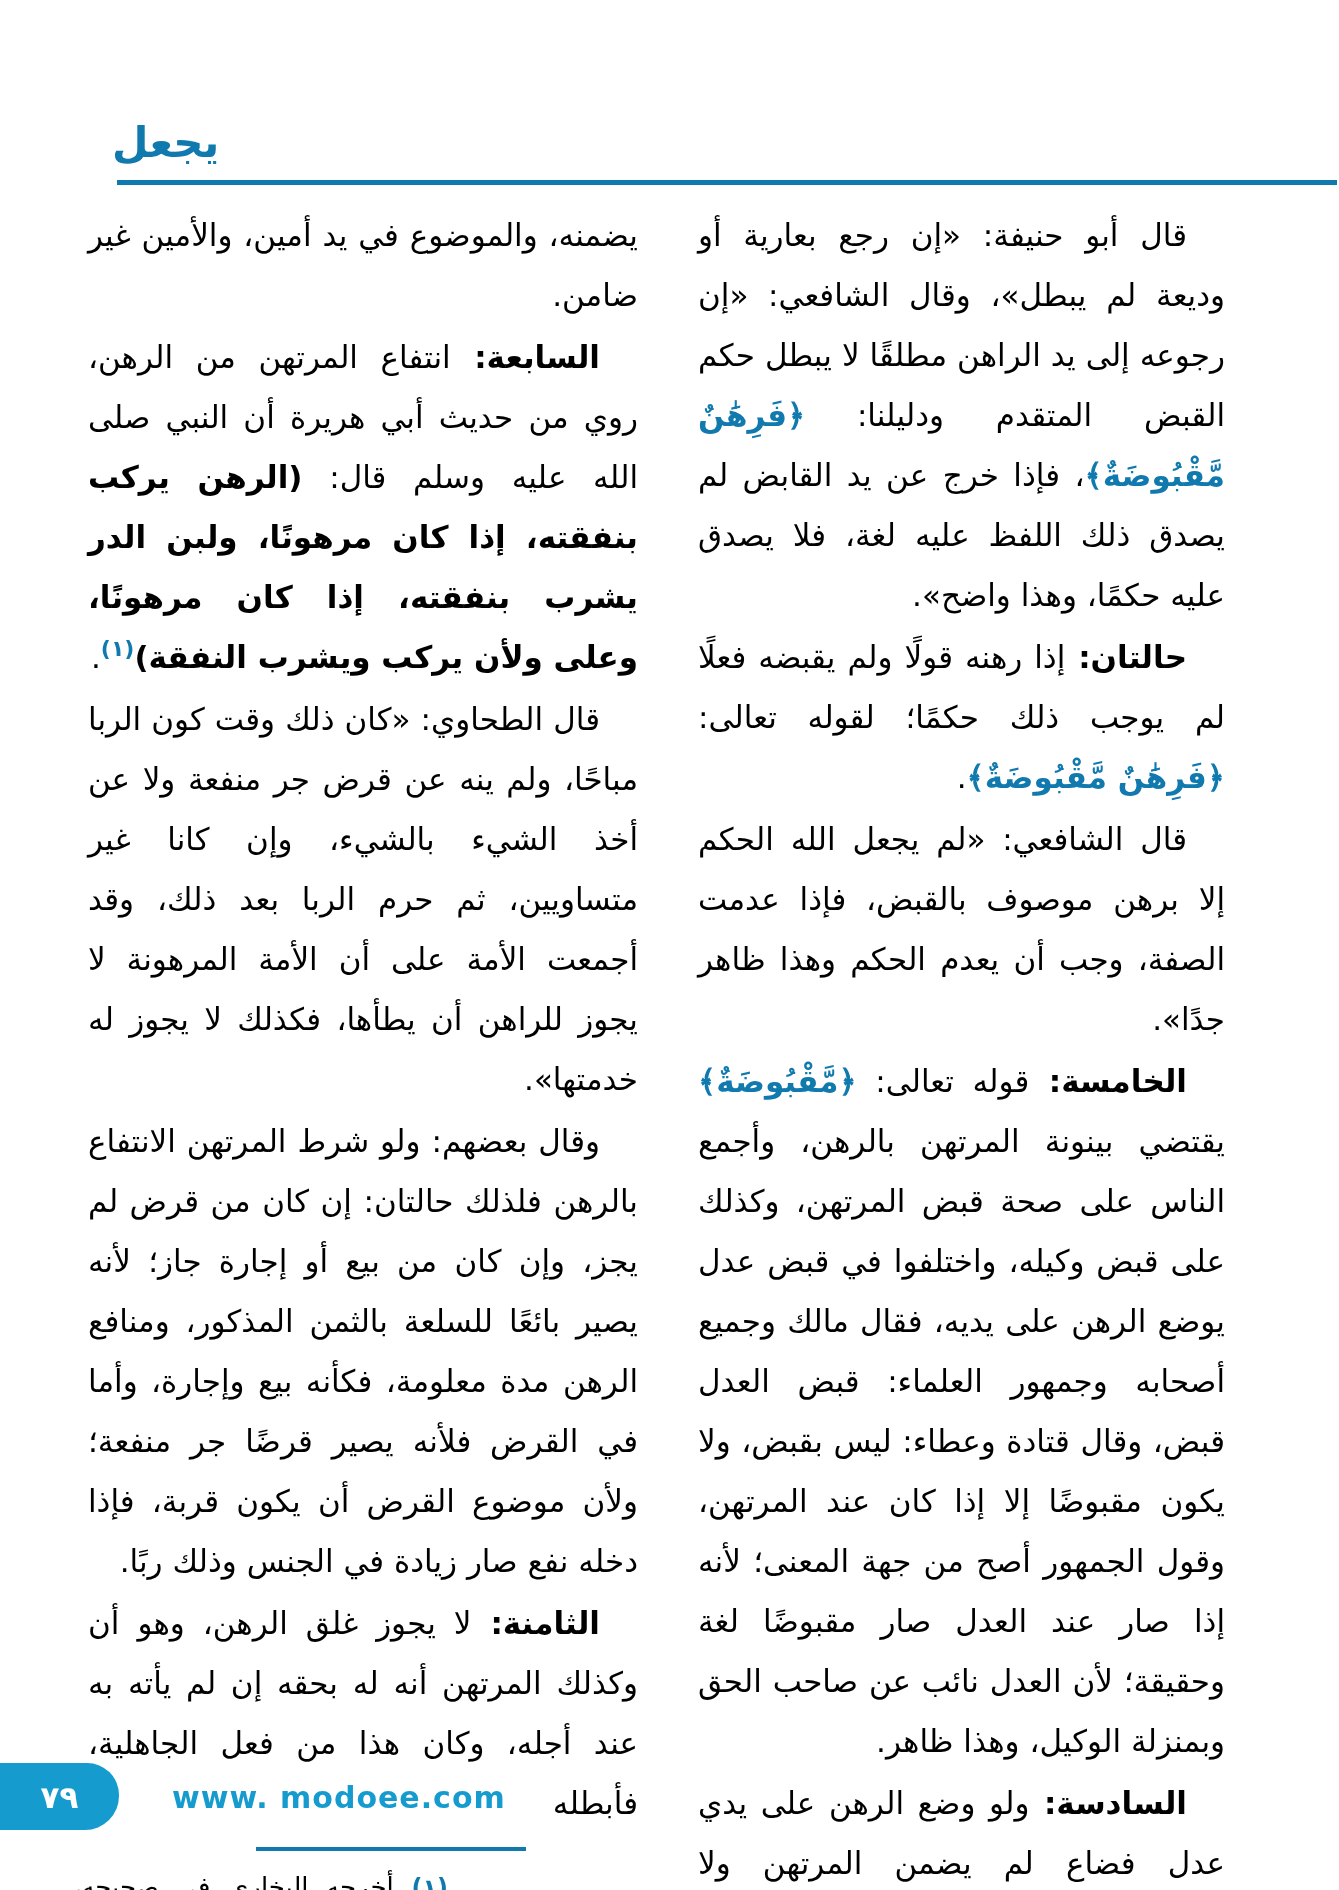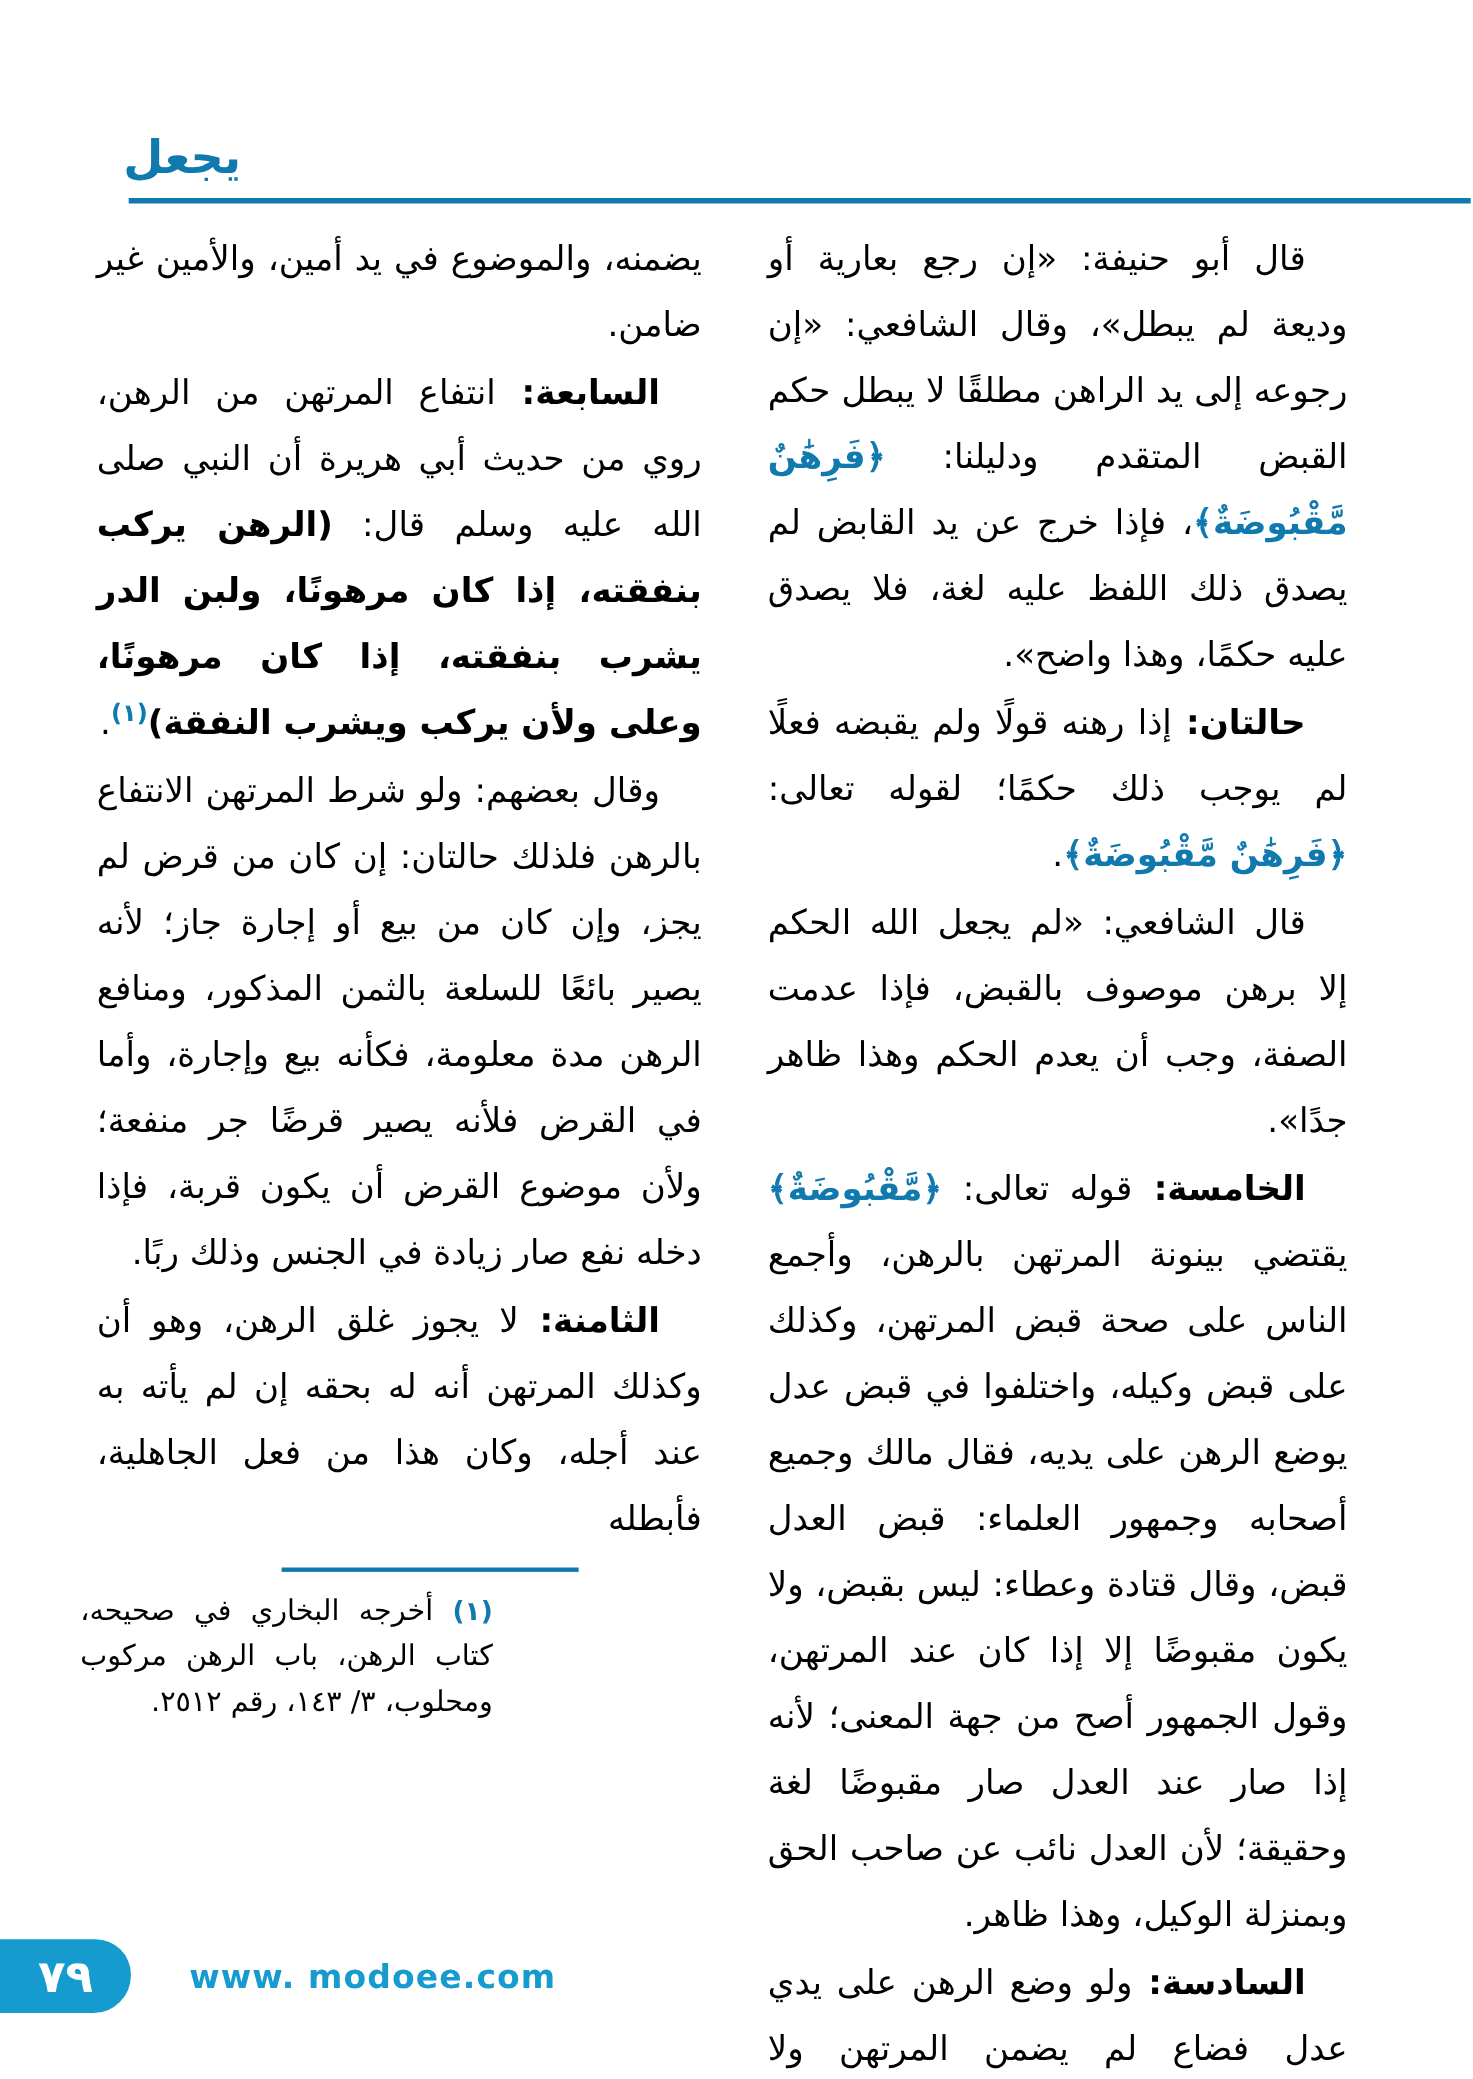--- a/index.html
+++ b/index.html
@@ -81,21 +81,21 @@
     position:static;line-height:inherit;
   }
   
   .page-number-badge{
     position:absolute;
     left:0;top:1763px;
     width:119px;height:67px;
     background:var(--pill);
     border-radius:0 32px 34px 0;
     color:#ffffff;
-    font-size:41px;font-weight:bold;
+    font-size:31px;font-weight:bold;
     display:flex;align-items:center;justify-content:center;
   }
   .website-link{
     position:absolute;
     left:152px;top:1780px;
     direction:ltr;
     font-size:30px;
     font-weight:bold;
     color:var(--pill);
     letter-spacing:1px;
@@ -115,20 +115,21 @@
     <p class="para"><span class="seg-n">قال أبو حنيفة: «إن رجع بعارية أو وديعة لم يبطل»، وقال الشافعي: «إن رجوعه إلى يد الراهن مطلقًا لا يبطل حكم القبض المتقدم ودليلنا: </span><span class="seg-q">﴿فَرِهَٰنٌ مَّقْبُوضَةٌ﴾</span><span class="seg-n">، فإذا خرج عن يد القابض لم يصدق ذلك اللفظ عليه لغة، فلا يصدق عليه حكمًا، وهذا واضح».</span></p>
     <p class="para"><span class="seg-b">حالتان: </span><span class="seg-n">إذا رهنه قولًا ولم يقبضه فعلًا لم يوجب ذلك حكمًا؛ لقوله تعالى: </span><span class="seg-q">﴿فَرِهَٰنٌ مَّقْبُوضَةٌ﴾</span><span class="seg-n">.</span></p>
     <p class="para"><span class="seg-n">قال الشافعي: «لم يجعل الله الحكم إلا برهن موصوف بالقبض، فإذا عدمت الصفة، وجب أن يعدم الحكم وهذا ظاهر جدًا».</span></p>
     <p class="para"><span class="seg-b">الخامسة: </span><span class="seg-n">قوله تعالى: </span><span class="seg-q">﴿مَّقْبُوضَةٌ﴾</span><span class="seg-n"> يقتضي بينونة المرتهن بالرهن، وأجمع الناس على صحة قبض المرتهن، وكذلك على قبض وكيله، واختلفوا في قبض عدل يوضع الرهن على يديه، فقال مالك وجميع أصحابه وجمهور العلماء: قبض العدل قبض، وقال قتادة وعطاء: ليس بقبض، ولا يكون مقبوضًا إلا إذا كان عند المرتهن، وقول الجمهور أصح من جهة المعنى؛ لأنه إذا صار عند العدل صار مقبوضًا لغة وحقيقة؛ لأن العدل نائب عن صاحب الحق وبمنزلة الوكيل، وهذا ظاهر.</span></p>
     <p class="para"><span class="seg-b">السادسة: </span><span class="seg-n">ولو وضع الرهن على يدي عدل فضاع لم يضمن المرتهن ولا الموضوع على يده؛ لأن المرتهن لم يكن في يده شيء</span></p>
   </div>
 
   <div class="col col-left">
     <p class="para cont"><span class="seg-n">يضمنه، والموضوع في يد أمين، والأمين غير ضامن.</span></p>
     <p class="para"><span class="seg-b">السابعة: </span><span class="seg-n">انتفاع المرتهن من الرهن، روي من حديث أبي هريرة أن النبي صلى الله عليه وسلم قال: </span><span class="seg-b">(الرهن يركب بنفقته، إذا كان مرهونًا، ولبن الدر يشرب بنفقته، إذا كان مرهونًا، وعلى ولأن يركب ويشرب النفقة)</span><span class="seg-m">(١)</span><span class="seg-n">.</span></p>
+    <p class="para"><span class="seg-n">قال الطحاوي: «كان ذلك وقت كون الربا مباحًا، ولم ينه عن قرض جر منفعة ولا عن أخذ الشيء بالشيء، وإن كانا غير متساويين، ثم حرم الربا بعد ذلك، وقد أجمعت الأمة على أن الأمة المرهونة لا يجوز للراهن أن يطأها، فكذلك لا يجوز له خدمتها».</span></p>
     <p class="para"><span class="seg-n">وقال بعضهم: ولو شرط المرتهن الانتفاع بالرهن فلذلك حالتان: إن كان من قرض لم يجز، وإن كان من بيع أو إجارة جاز؛ لأنه يصير بائعًا للسلعة بالثمن المذكور، ومنافع الرهن مدة معلومة، فكأنه بيع وإجارة، وأما في القرض فلأنه يصير قرضًا جر منفعة؛ ولأن موضوع القرض أن يكون قربة، فإذا دخله نفع صار زيادة في الجنس وذلك ربًا.</span></p>
     <p class="para"><span class="seg-b">الثامنة: </span><span class="seg-n">لا يجوز غلق الرهن، وهو أن وكذلك المرتهن أنه له بحقه إن لم يأته به عند أجله، وكان هذا من فعل الجاهلية، فأبطله</span></p>
 
     <div class="footnote-separator"></div>
 
     <div class="footnote"><span class="seg-m">(١) </span><span class="seg-n">أخرجه البخاري في صحيحه، كتاب الرهن، باب الرهن مركوب ومحلوب، ٣/ ١٤٣، رقم ٢٥١٢.</span></div>
   </div>
 
 </div>
 

